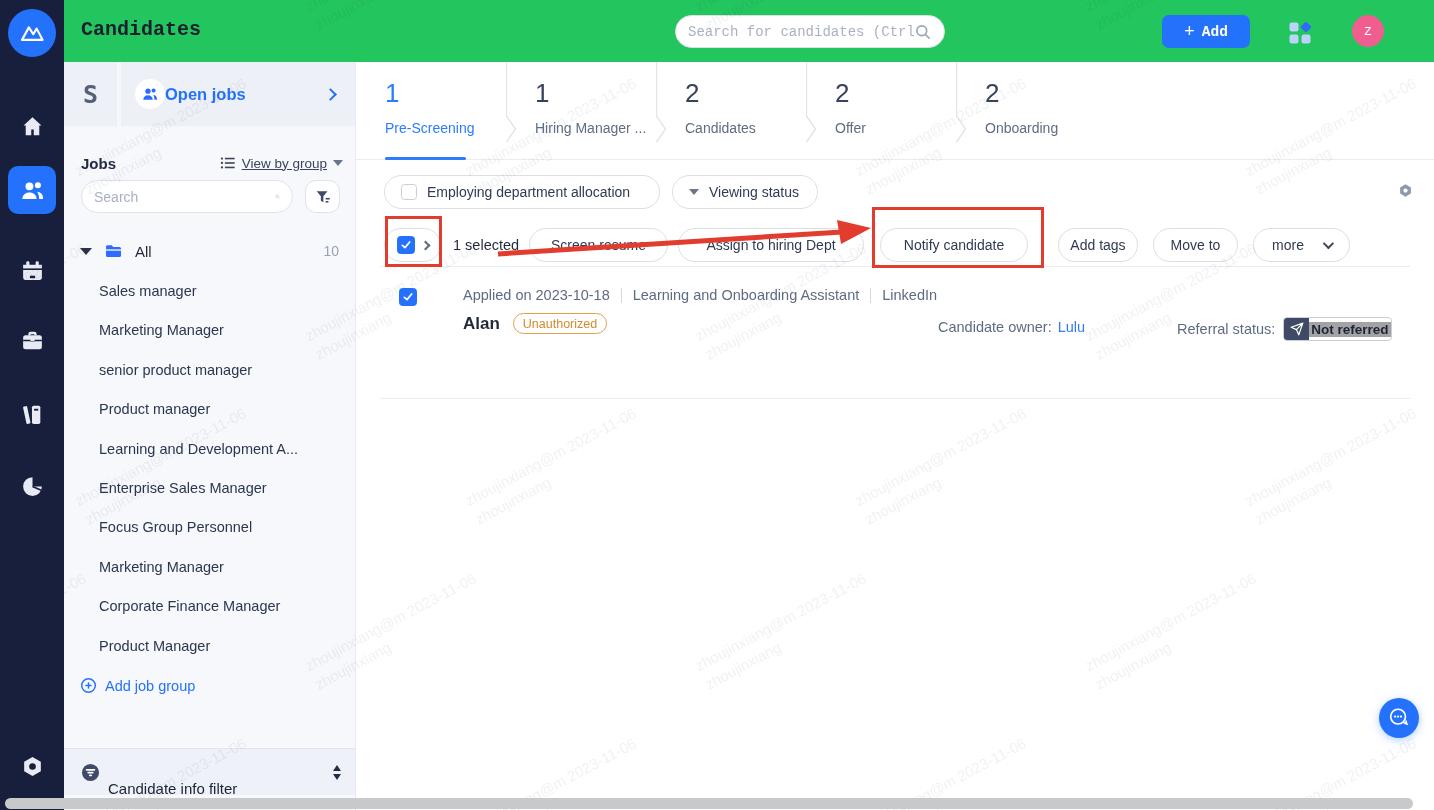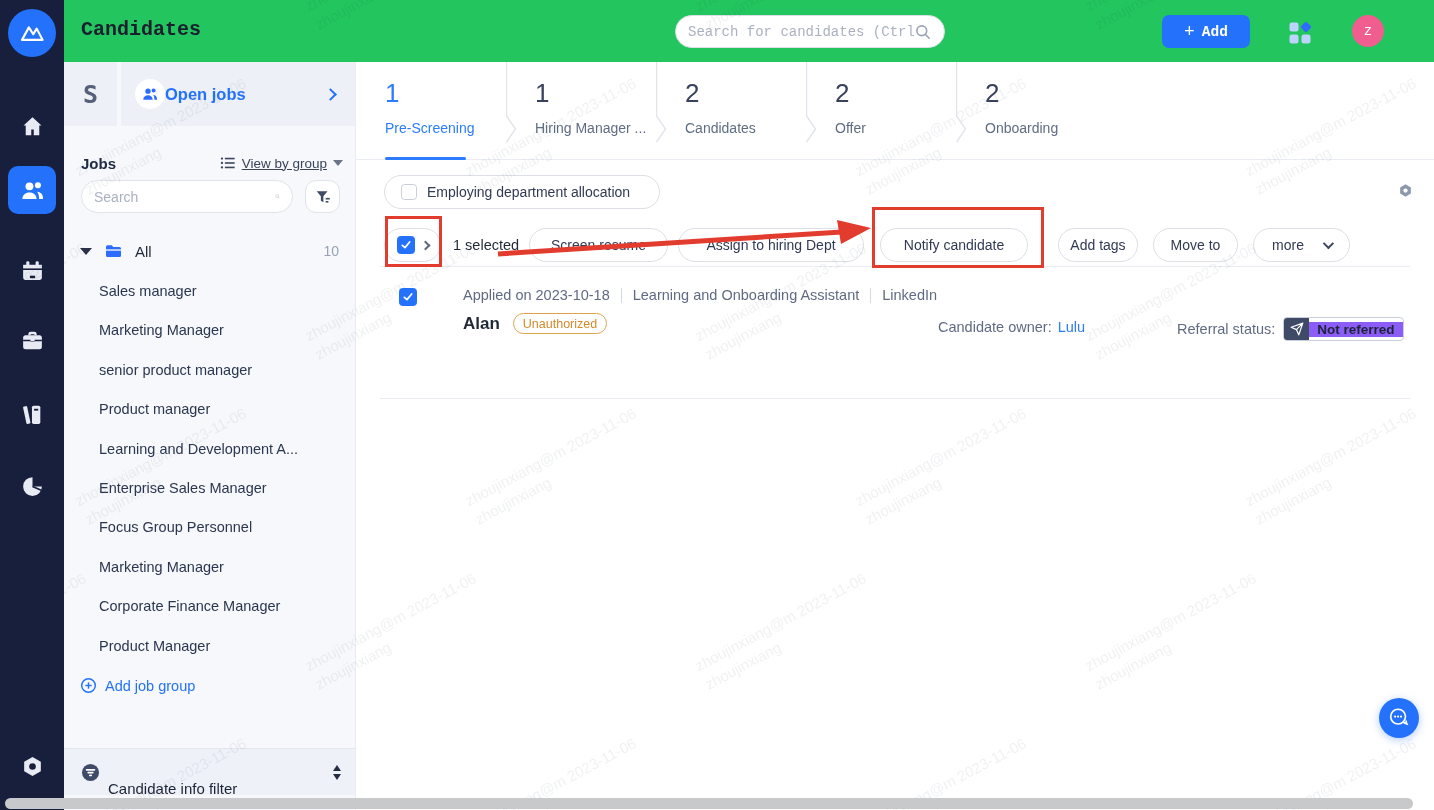--- a/index.html
+++ b/index.html
@@ -80,21 +80,21 @@
   .cand-meta{position:absolute;left:107px;top:225px;display:flex;align-items:center;font-size:14.5px;color:#5f6b83;}
   .msep{width:1px;height:15px;background:#d3d9e3;margin:0 11px;}
   .cand-name-row{position:absolute;left:107px;top:251px;display:flex;align-items:center;gap:13px;}
   .cand-name{font-size:17px;font-weight:700;color:var(--txt);cursor:pointer;}
   .badge-unauth{border:1px solid #e0a14c;color:#d48a2a;font-size:12.5px;border-radius:11px;padding:2.5px 9px;}
   .ownergroup{position:absolute;left:582px;top:257px;font-size:14.5px;color:#5f6b83;display:flex;gap:6px;}
   .ownerlink{color:#2f7cf6;cursor:pointer;}
   .refgroup{position:absolute;left:821px;top:255px;display:flex;align-items:center;font-size:14.5px;color:#5f6b83;}
   .refbadge{margin-left:8px;display:flex;align-items:center;border:1px solid #c9cfda;border-radius:4px;overflow:hidden;height:24px;cursor:pointer;}
   .refbadge .plane{width:25px;height:24px;background:var(--slate);display:flex;align-items:center;justify-content:center;}
-  .refbadge .rtxt{padding:0 8px;font-size:13.5px;font-weight:700;color:#1c2437;background:#8b5cf6;}
+  .refbadge .rtxt{padding:0 2px;font-size:13.5px;font-weight:700;color:#1c2437;background:#a3a3a3;}
   
   .chatfab{position:absolute;left:1379px;top:698px;width:40px;height:40px;border-radius:50%;background:var(--accent);display:flex;align-items:center;justify-content:center;z-index:70;cursor:pointer;box-shadow:0 2px 8px rgba(36,114,252,.35);}
   
   .hscroll{position:absolute;left:5px;bottom:1px;width:1408px;height:11px;border-radius:6px;background:#c8c9cb;z-index:80;cursor:pointer;}
   
   .wmlayer{position:absolute;inset:0;z-index:50;pointer-events:none;overflow:hidden;}
   .wm-tile{position:absolute;transform:rotate(-28deg);color:rgba(45,58,84,0.07);font-size:15px;line-height:21px;white-space:nowrap;}
   
   .redlayer{position:absolute;inset:0;z-index:60;pointer-events:none;}
   .redbox{position:absolute;border:3.5px solid var(--annotation);}
@@ -311,20 +311,24 @@
       </svg>
     <svg class="stage-sep" style="left:600px;" width="13" height="98">
         <polyline points="0.5,0 0.5,54 9.5,67 0.5,80" fill="none" stroke="#e0e4eb" stroke-width="1.4"></polyline>
       </svg>
   </div>
 
   <div class="filterrow">
     <button class="pill" style="left:28px;width:276px;">
       <span class="cbx"></span>
       <span>Employing department allocation</span>
+    </button>
+    <button class="pill" style="left:316px;width:146px;">
+      <span class="tri-down"></span>
+      <span>Viewing status</span>
     </button>
     <div class="nuticon">
       <svg width="17" height="17" viewBox="0 0 24 24">
         <path d="M12 3.2l7.6 4.4v8.8L12 20.8l-7.6-4.4V7.6z" fill="#8d9aae"></path>
           <circle cx="12" cy="12" r="3" fill="#fff"></circle>
       </svg>
     </div>
   </div>
 
   <div class="actionrow">

